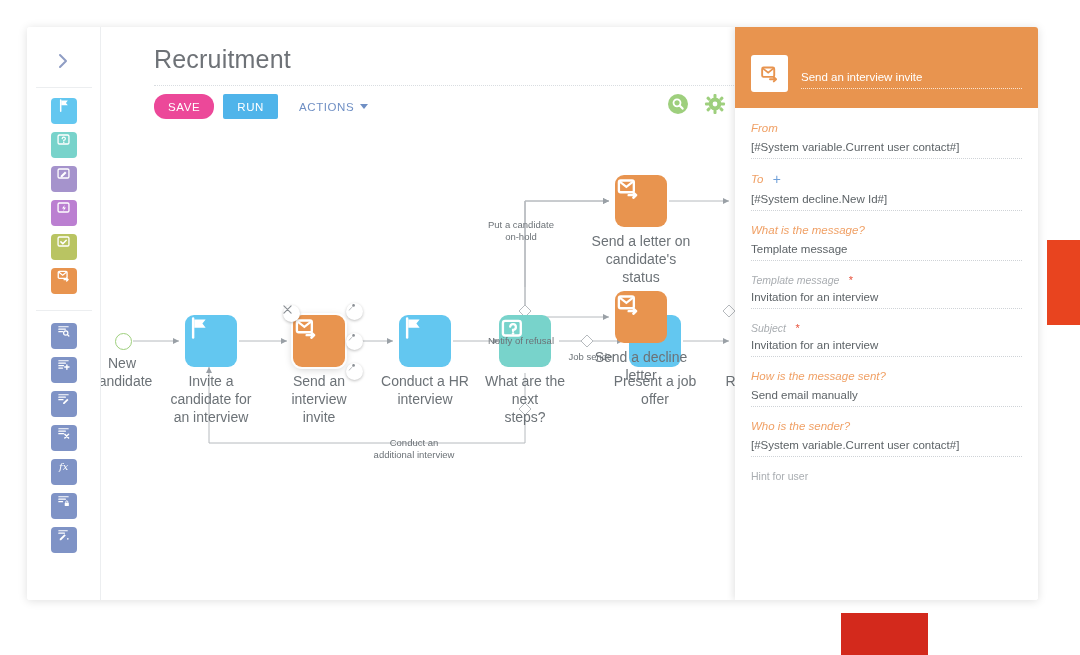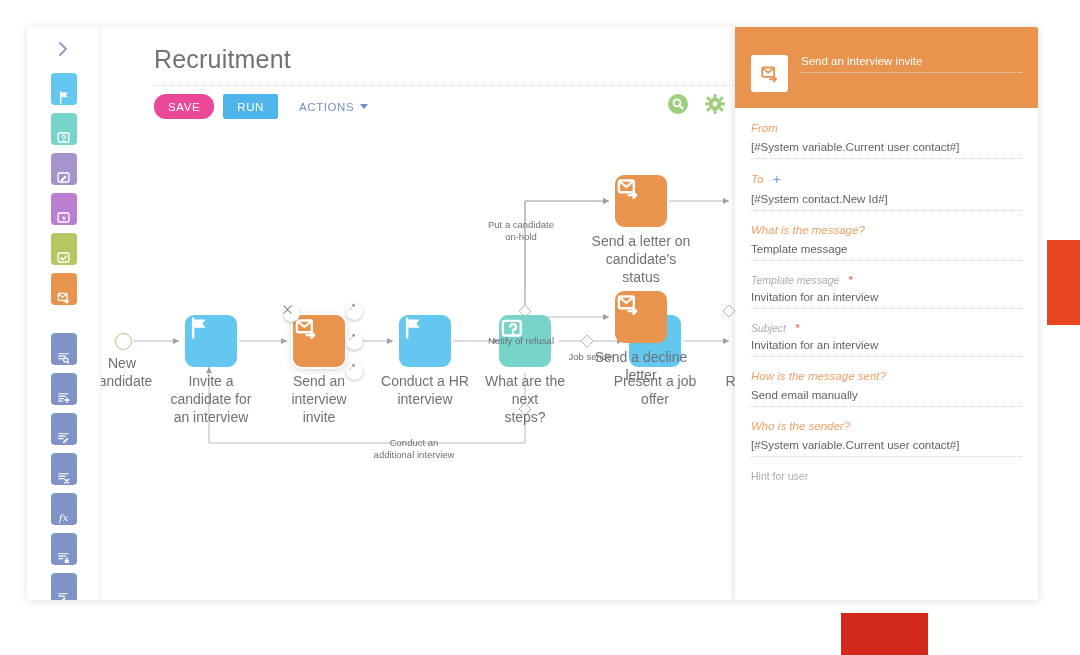--- a/index.html
+++ b/index.html
@@ -44,22 +44,22 @@
   }
   .expand-btn {
     width: 74px; height: 40px;
     display: flex; align-items: center; justify-content: center;
     color: #8f9dc4; font-size: 19px; line-height: 1;
     cursor: pointer;
   }
   .sb-divider { width: 56px; height: 1px; background: #eceef0; margin: 6px 0 10px; }
   .sb-group { display: flex; flex-direction: column; align-items: center; gap: 8px; }
   .sb-icon {
-    width: 26px; height: 32px; border-radius: 4px;
-    display: flex; align-items: flex-end; justify-content: center;
+    width: 26px; height: 26px; border-radius: 4px;
+    display: flex; align-items: flex-start; justify-content: center;
     cursor: pointer;
   }
   .sb-icon svg { display: block; }
 
   
   .main { position: relative; flex: 1; height: 100%; background: #ffffff; overflow: hidden; }
 
   .page-title {
     position: absolute; left: 53px; top: 18px;
     font-size: 25px; color: #6e7277; font-weight: 400;
@@ -131,21 +131,21 @@
     box-shadow: -2px 0 7px rgba(0,0,0,0.10);
     display: flex; flex-direction: column;
     z-index: 5;
   }
   .panel-head { background: #e8944f; padding: 14px 16px 16px; flex: 0 0 auto; }
   .panel-head-top { display: flex; align-items: center; justify-content: flex-end; gap: 13px; }
   .panel-title {
     color: #ffffff; font-size: 12.5px; margin-right: auto; letter-spacing: .2px;
   }
   .ph-icon { color: #fff; opacity: .92; cursor: pointer; display: flex; align-items: center; }
-  .panel-sub { display: flex; align-items: flex-start; gap: 13px; margin-top: 14px; }
+  .panel-sub { display: flex; align-items: flex-end; gap: 13px; margin-top: 14px; }
   .panel-sub-icon {
     width: 37px; height: 37px; background: #fff; border-radius: 3px;
     display: flex; align-items: center; justify-content: center; flex: 0 0 37px;
   }
   .panel-sub-field { flex: 1; padding-bottom: 3px; }
   .panel-sub-field .val { color: #fff; font-size: 11.5px; padding-bottom: 5px; }
   .panel-sub-field .rule { border-top: 1px dotted rgba(255,255,255,.75); }
 
   .panel-body { flex: 1; overflow: hidden; padding: 14px 16px 0; background: #fff; }
   .field { margin-bottom: 13px; }
@@ -482,21 +482,21 @@
             <div class="lbl">From</div>
             <div class="val">[#System variable.Current user contact#]</div>
             <div class="rule"></div>
           </div>
 
           <div class="field">
             <div class="lbl">
               <span>To</span>
               <span class="plus">+</span>
             </div>
-            <div class="val">[#System contact.New Id#]</div>
+            <div class="val">[#System decline.New Id#]</div>
             <div class="rule"></div>
           </div>
 
           <div class="field">
             <div class="lbl">What is the message?</div>
             <div class="val">Template message</div>
             <div class="rule"></div>
           </div>
 
           <div class="field">

